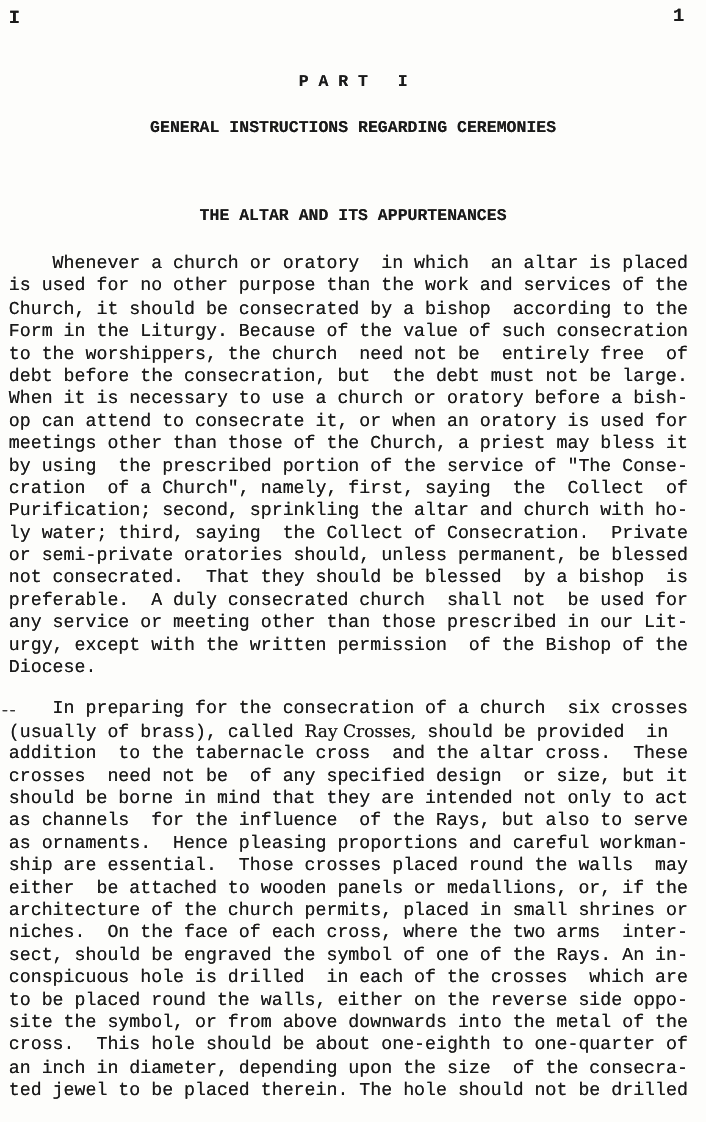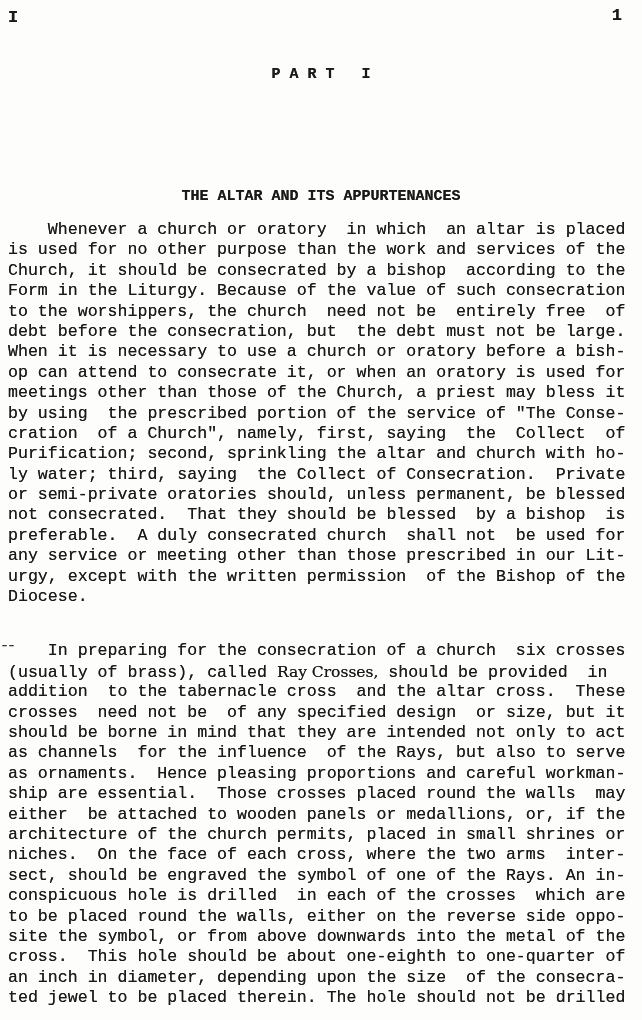--- a/index.html
+++ b/index.html
@@ -40,29 +40,29 @@
     font-size: 15px;
     font-weight: bold;
     white-space: pre;
   }
   .h-part     { top: 66px; }
   .h-section  { top: 108px; }
   .h-chapter  { top: 148px; }
   .h-subject  { top: 188px; }
   .body-text {
     position: absolute;
-    top: 220px;
+    top: 230px;
     left: 8px;
     width: 626px;
     font-size: 16.6px;
     line-height: 20.4px;
     white-space: pre;
   }
   .paragraph { margin: 0; }
-  .paragraph + .paragraph { margin-top: 34px; }
+  .paragraph + .paragraph { margin-top: 17px; }
   .line { height: 20.4px; }
   .it {
     font-family: "DejaVu Serif", serif;
     font-size: 15.5px;
   }
   .margin-mark {
     position: absolute;
     top: 638px;
     left: 0;
     font-size: 15px;
@@ -71,18 +71,19 @@
   }
 </style>
 </head>
 <body>
 
 <div class="page">
   <div class="corner-left">I</div>
   <div class="page-number">1</div>
 
   <div class="heading h-part">P A R T   I</div>
+  <div class="heading h-section">GENERAL INSTRUCTIONS REGARDING CEREMONIES</div>
   <div class="heading h-subject">THE ALTAR AND ITS APPURTENANCES</div>
 
   <div class="margin-mark">--</div>
 
   <div class="body-text"><div class="paragraph"><div class="line">    Whenever a church or oratory  in which  an altar is placed</div><div class="line">is used for no other purpose than the work and services of the</div><div class="line">Church, it should be consecrated by a bishop  according to the</div><div class="line">Form in the Liturgy. Because of the value of such consecration</div><div class="line">to the worshippers, the church  need not be  entirely free  of</div><div class="line">debt before the consecration, but  the debt must not be large.</div><div class="line">When it is necessary to use a church or oratory before a bish-</div><div class="line">op can attend to consecrate it, or when an oratory is used for</div><div class="line">meetings other than those of the Church, a priest may bless it</div><div class="line">by using  the prescribed portion of the service of "The Conse-</div><div class="line">cration  of a Church", namely, first, saying  the  Collect  of</div><div class="line">Purification; second, sprinkling the altar and church with ho-</div><div class="line">ly water; third, saying  the Collect of Consecration.  Private</div><div class="line">or semi-private oratories should, unless permanent, be blessed</div><div class="line">not consecrated.  That they should be blessed  by a bishop  is</div><div class="line">preferable.  A duly consecrated church  shall not  be used for</div><div class="line">any service or meeting other than those prescribed in our Lit-</div><div class="line">urgy, except with the written permission  of the Bishop of the</div><div class="line">Diocese.</div></div><div class="paragraph"><div class="line">    In preparing for the consecration of a church  six crosses</div><div class="line"><span>(usually of brass), called </span><span class="it">Ray Crosses,</span><span> should be provided  in</span></div><div class="line">addition  to the tabernacle cross  and the altar cross.  These</div><div class="line">crosses  need not be  of any specified design  or size, but it</div><div class="line">should be borne in mind that they are intended not only to act</div><div class="line">as channels  for the influence  of the Rays, but also to serve</div><div class="line">as ornaments.  Hence pleasing proportions and careful workman-</div><div class="line">ship are essential.  Those crosses placed round the walls  may</div><div class="line">either  be attached to wooden panels or medallions, or, if the</div><div class="line">architecture of the church permits, placed in small shrines or</div><div class="line">niches.  On the face of each cross, where the two arms  inter-</div><div class="line">sect, should be engraved the symbol of one of the Rays. An in-</div><div class="line">conspicuous hole is drilled  in each of the crosses  which are</div><div class="line">to be placed round the walls, either on the reverse side oppo-</div><div class="line">site the symbol, or from above downwards into the metal of the</div><div class="line">cross.  This hole should be about one-eighth to one-quarter of</div><div class="line">an inch in diameter, depending upon the size  of the consecra-</div><div class="line">ted jewel to be placed therein. The hole should not be drilled</div></div></div>
 </div>
 
 </body></html>

